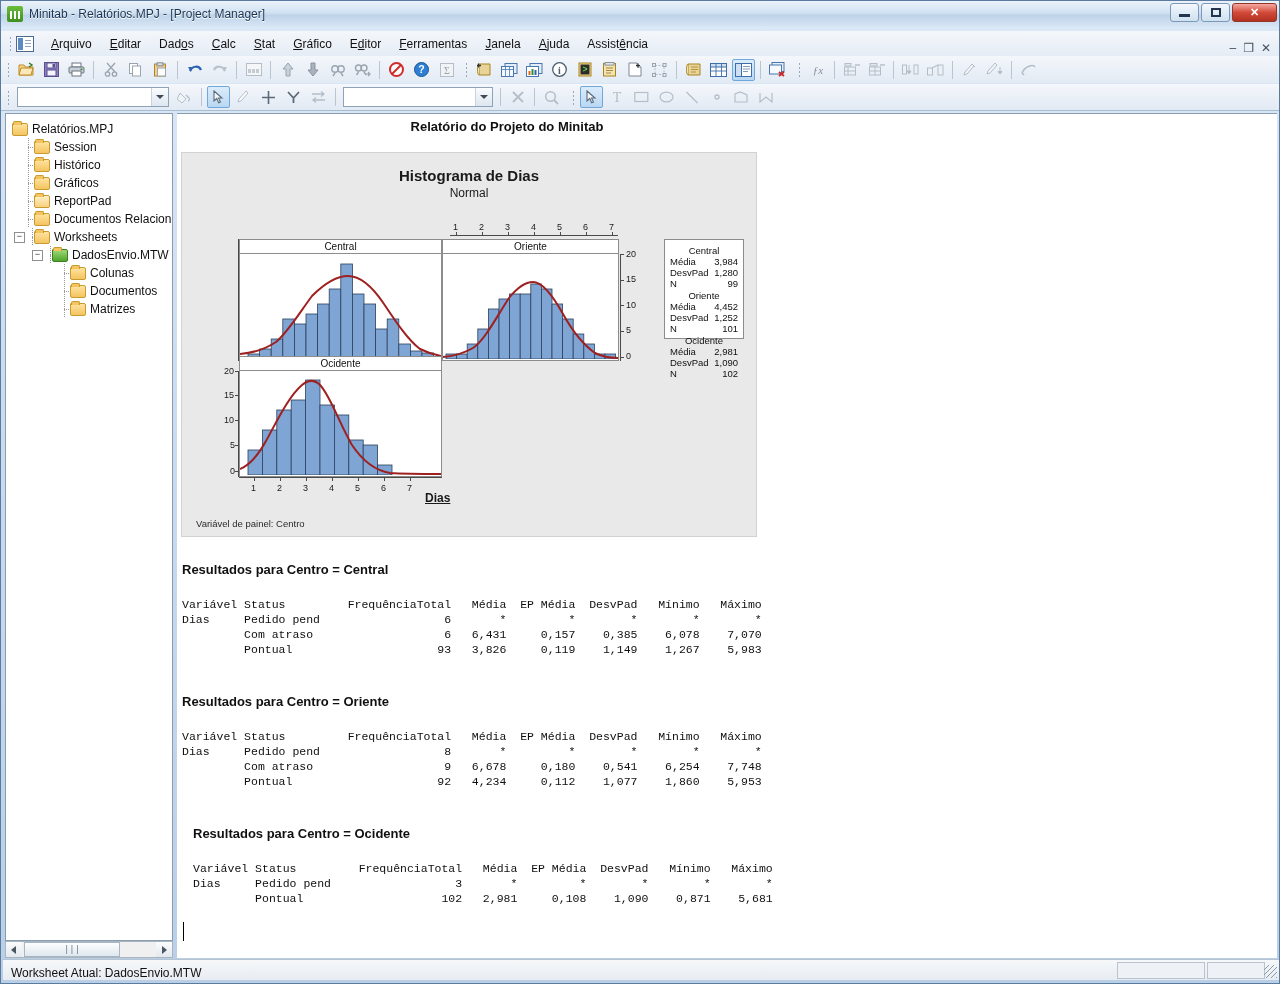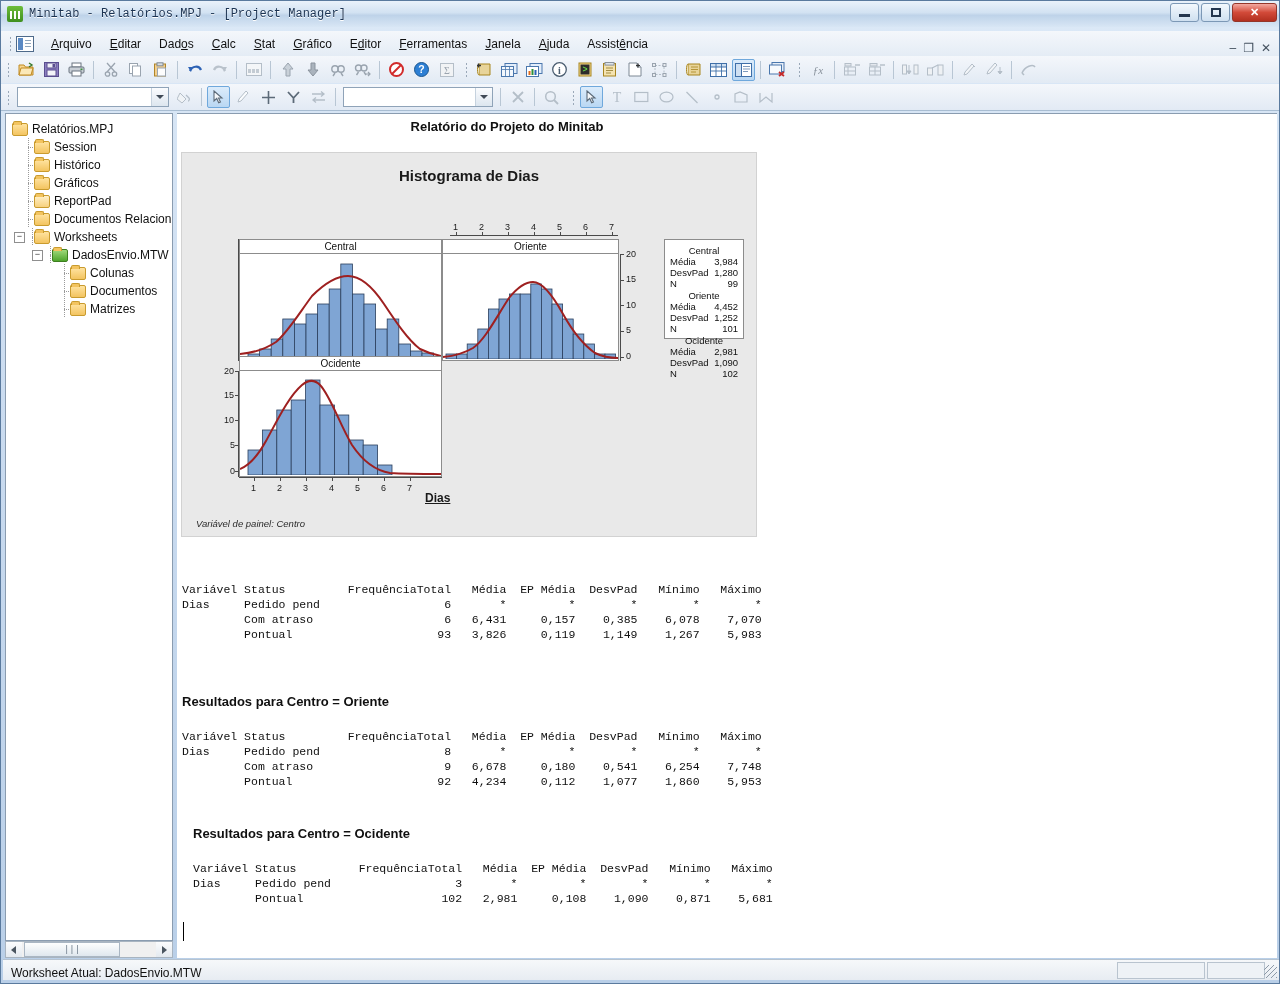--- a/index.html
+++ b/index.html
@@ -30,21 +30,20 @@
     position: relative; flex: none;
   }
   .tb-icon::after {
     content:""; position:absolute; left:3px; bottom:3px; width:10px; height:8px;
     background:
       linear-gradient(to right,#fff 0 2px,transparent 2px 4px,#fff 4px 6px,transparent 6px 8px,#fff 8px 10px);
   }
   .tb-title {
     font-size: 12px; color: #1b3352; text-shadow: 0 1px 0 #fff;
     white-space: nowrap;
-    font-family: Liberation Mono, monospace;
   }
   .win-btns { position: absolute; right: 4px; top: 2px; display: flex; gap: 2px; }
   .wb {
     width: 29px; height: 19px; border: 1px solid #7c98b6; border-radius: 3px;
     background: linear-gradient(180deg,#f3f8fd,#cfe0f0);
     display: flex; align-items: center; justify-content: center;
     font-size: 11px; color: #24364e;
   }
   .wb.close {
     width: 45px;
@@ -165,21 +164,21 @@
     font-size:10px; color:#101010; text-align:center; line-height:14px; height:15px;
   }
   .panel-box { position:absolute; background:#fff; border:1px solid #8c8c8c; border-top:none; }
   .ylabel {
     position:absolute; left:196px; top:295px; transform: rotate(-90deg); transform-origin: left top;
     font-size:12px; font-weight:bold; color:#1a1a1a; white-space:nowrap;
   }
   .xlabel { position:absolute; font-size:12px; font-weight:bold; color:#1a1a1a;text-decoration:underline; }
   .tick { position:absolute; font-size:9px; color:#1a1a1a; }
   .axisline { position:absolute; background:#4a4a4a; }
-  .footnote { position:absolute; font-size:9.5px; font-style:italic; color:#2a2a2a; }
+  .footnote { position:absolute; font-size:9.5px; color:#2a2a2a; }
   .statsbox {
     position:absolute; background:#fff; border:1px solid #8c8c8c;
     font-size:9.5px; color:#101010; padding:4px 5px;
   }
   .stat-group-title { text-align:center; font-weight:normal; margin:1px 0 0 0; }
   .stat-row { display:flex; justify-content:space-between; }
   .stat-row span:last-child { font-variant-numeric: tabular-nums; }
 
   
   .res-head {
@@ -712,20 +711,21 @@
         </svg>
     </div>
   </div>
 
   <div class="report">
 
     <div class="report-title">Relatório do Projeto do Minitab</div>
 
     <div class="chart-card">
       <div class="chart-title">Histograma de Dias</div>
+      <div class="chart-sub">Normal</div>
 
       <div class="tick" style="left:271px;top:69px">1</div>
       <div class="tick" style="left:297px;top:69px">2</div>
       <div class="tick" style="left:323px;top:69px">3</div>
       <div class="tick" style="left:349px;top:69px">4</div>
       <div class="tick" style="left:375px;top:69px">5</div>
       <div class="tick" style="left:401px;top:69px">6</div>
       <div class="tick" style="left:427px;top:69px">7</div>
       <div class="axisline" style="left:268px;top:82px;width:168px;height:1px"></div>
       <div class="axisline" style="left:274px;top:79px;width:1px;height:4px"></div>
@@ -892,20 +892,21 @@
         <div class="stat-row">
           <span>N</span>
           <span>102</span>
         </div>
       </div>
 
       <div class="footnote" style="left:14px;top:365px">Variável de painel: Centro</div>
     </div>
 
     <div style="position:absolute;left:5px;top:448px">
+      <div class="res-head">Resultados para Centro = Central</div>
       <div class="mono" style="margin-top:20px"><span>Variável Status         FrequênciaTotal   Média  EP Média  DesvPad   Mínimo   Máximo</span>
 <span>Dias     Pedido pend                  6       *         *        *        *        *</span>
 <span>         Com atraso                   6   6,431     0,157    0,385    6,078    7,070</span>
 <span>         Pontual                     93   3,826     0,119    1,149    1,267    5,983</span></div>
     </div>
 
     <div style="position:absolute;left:5px;top:580px">
       <div class="res-head">Resultados para Centro = Oriente</div>
       <div class="mono" style="margin-top:20px"><span>Variável Status         FrequênciaTotal   Média  EP Média  DesvPad   Mínimo   Máximo</span>
 <span>Dias     Pedido pend                  8       *         *        *        *        *</span>

